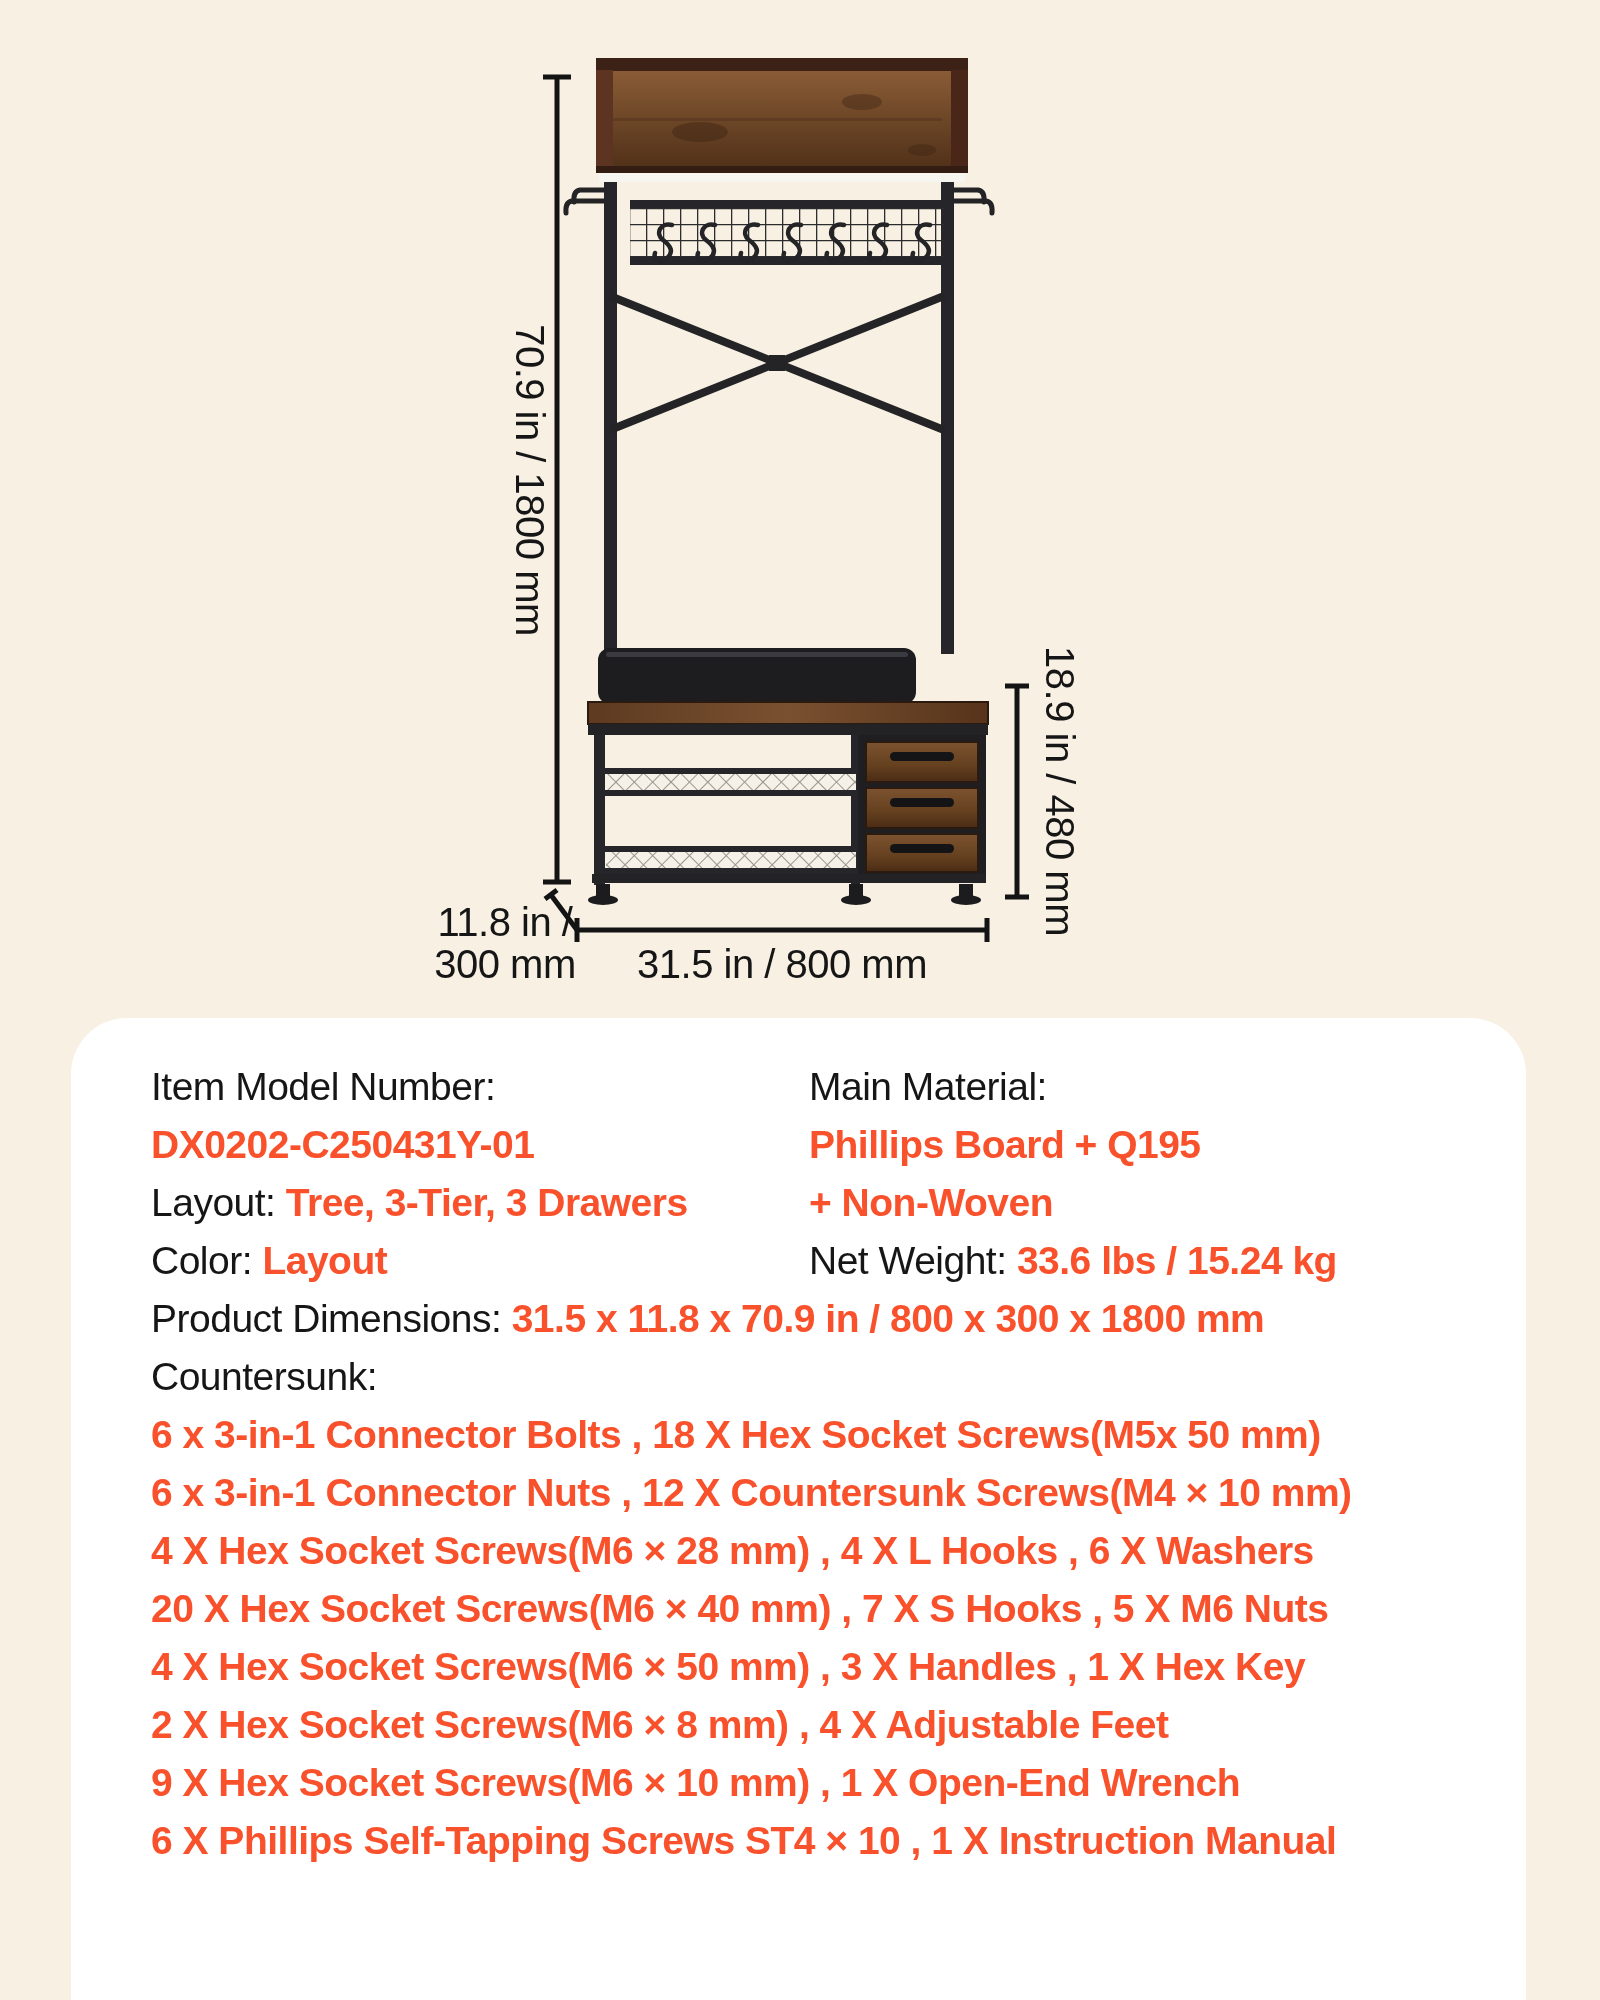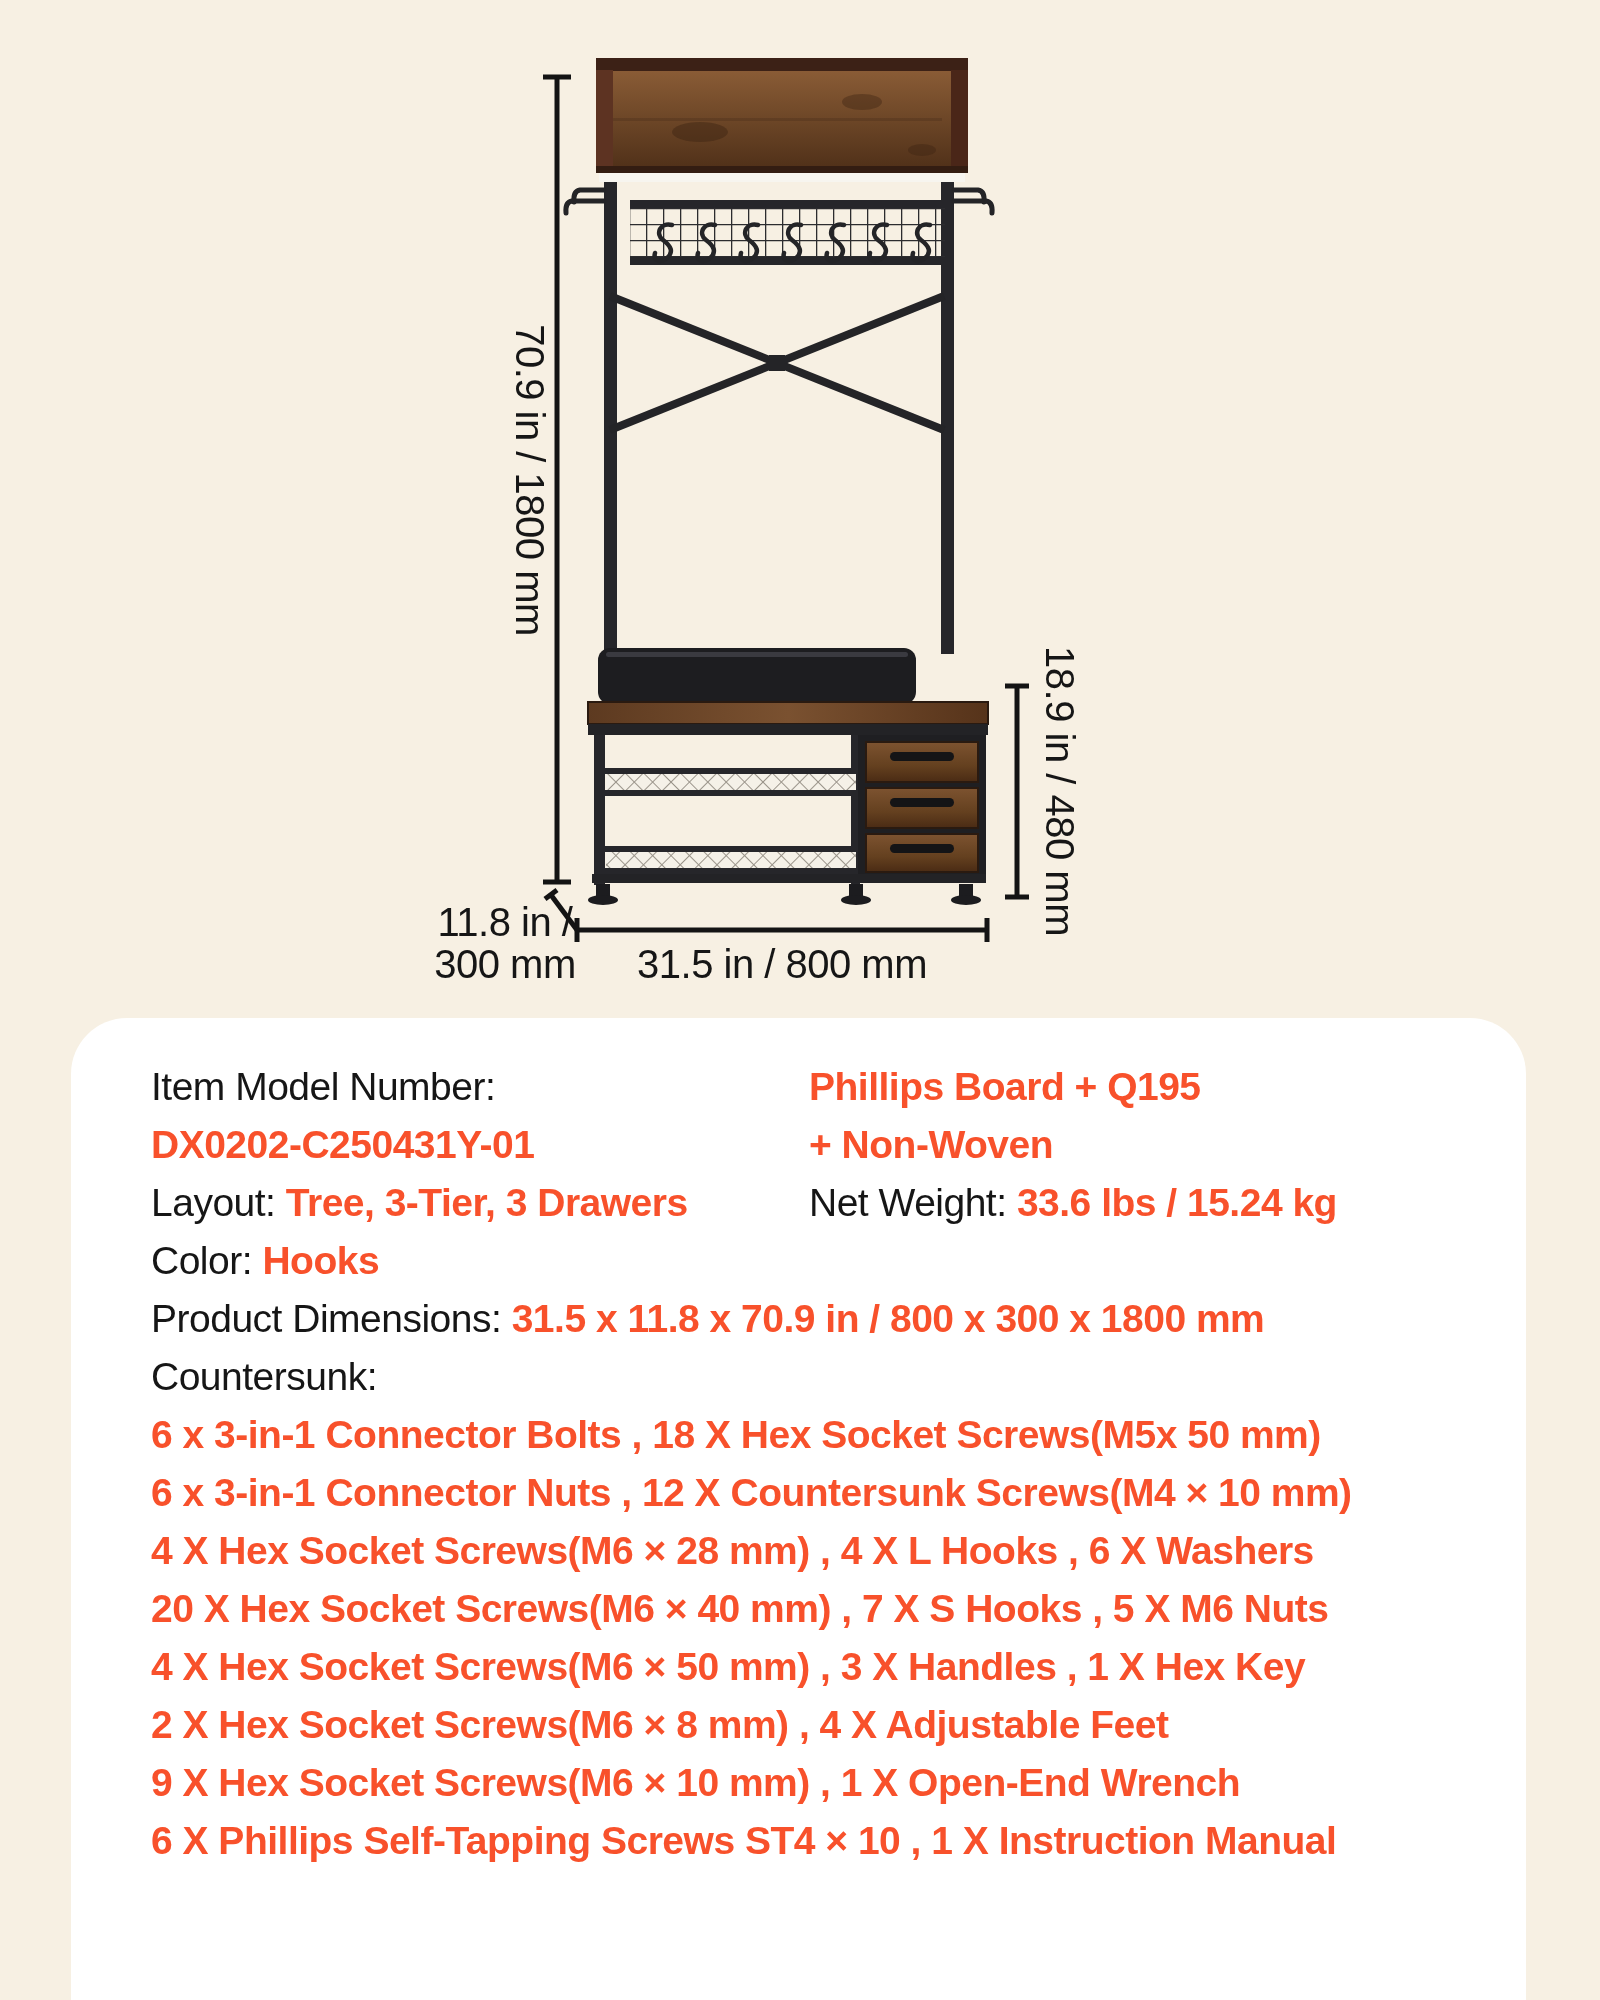--- a/index.html
+++ b/index.html
@@ -184,24 +184,25 @@
   <div class="cols">
     <div class="col-left">
       <div class="line lbl">Item Model Number:</div>
       <div class="line val">DX0202-C250431Y-01</div>
       <div class="line">
         <span class="lbl">Layout:</span>
         <span class="val">Tree, 3-Tier, 3 Drawers</span>
       </div>
       <div class="line">
         <span class="lbl">Color:</span>
-        <span class="val">Hooks</span>
+        <span class="val">Layout</span>
       </div>
     </div>
     <div class="col-right">
+      <div class="line lbl">Main Material:</div>
       <div class="line val">Phillips Board + Q195</div>
       <div class="line val">+ Non-Woven</div>
       <div class="line">
         <span class="lbl">Net Weight:</span>
         <span class="val">33.6 lbs / 15.24 kg</span>
       </div>
     </div>
   </div>
 
   <div class="line">

